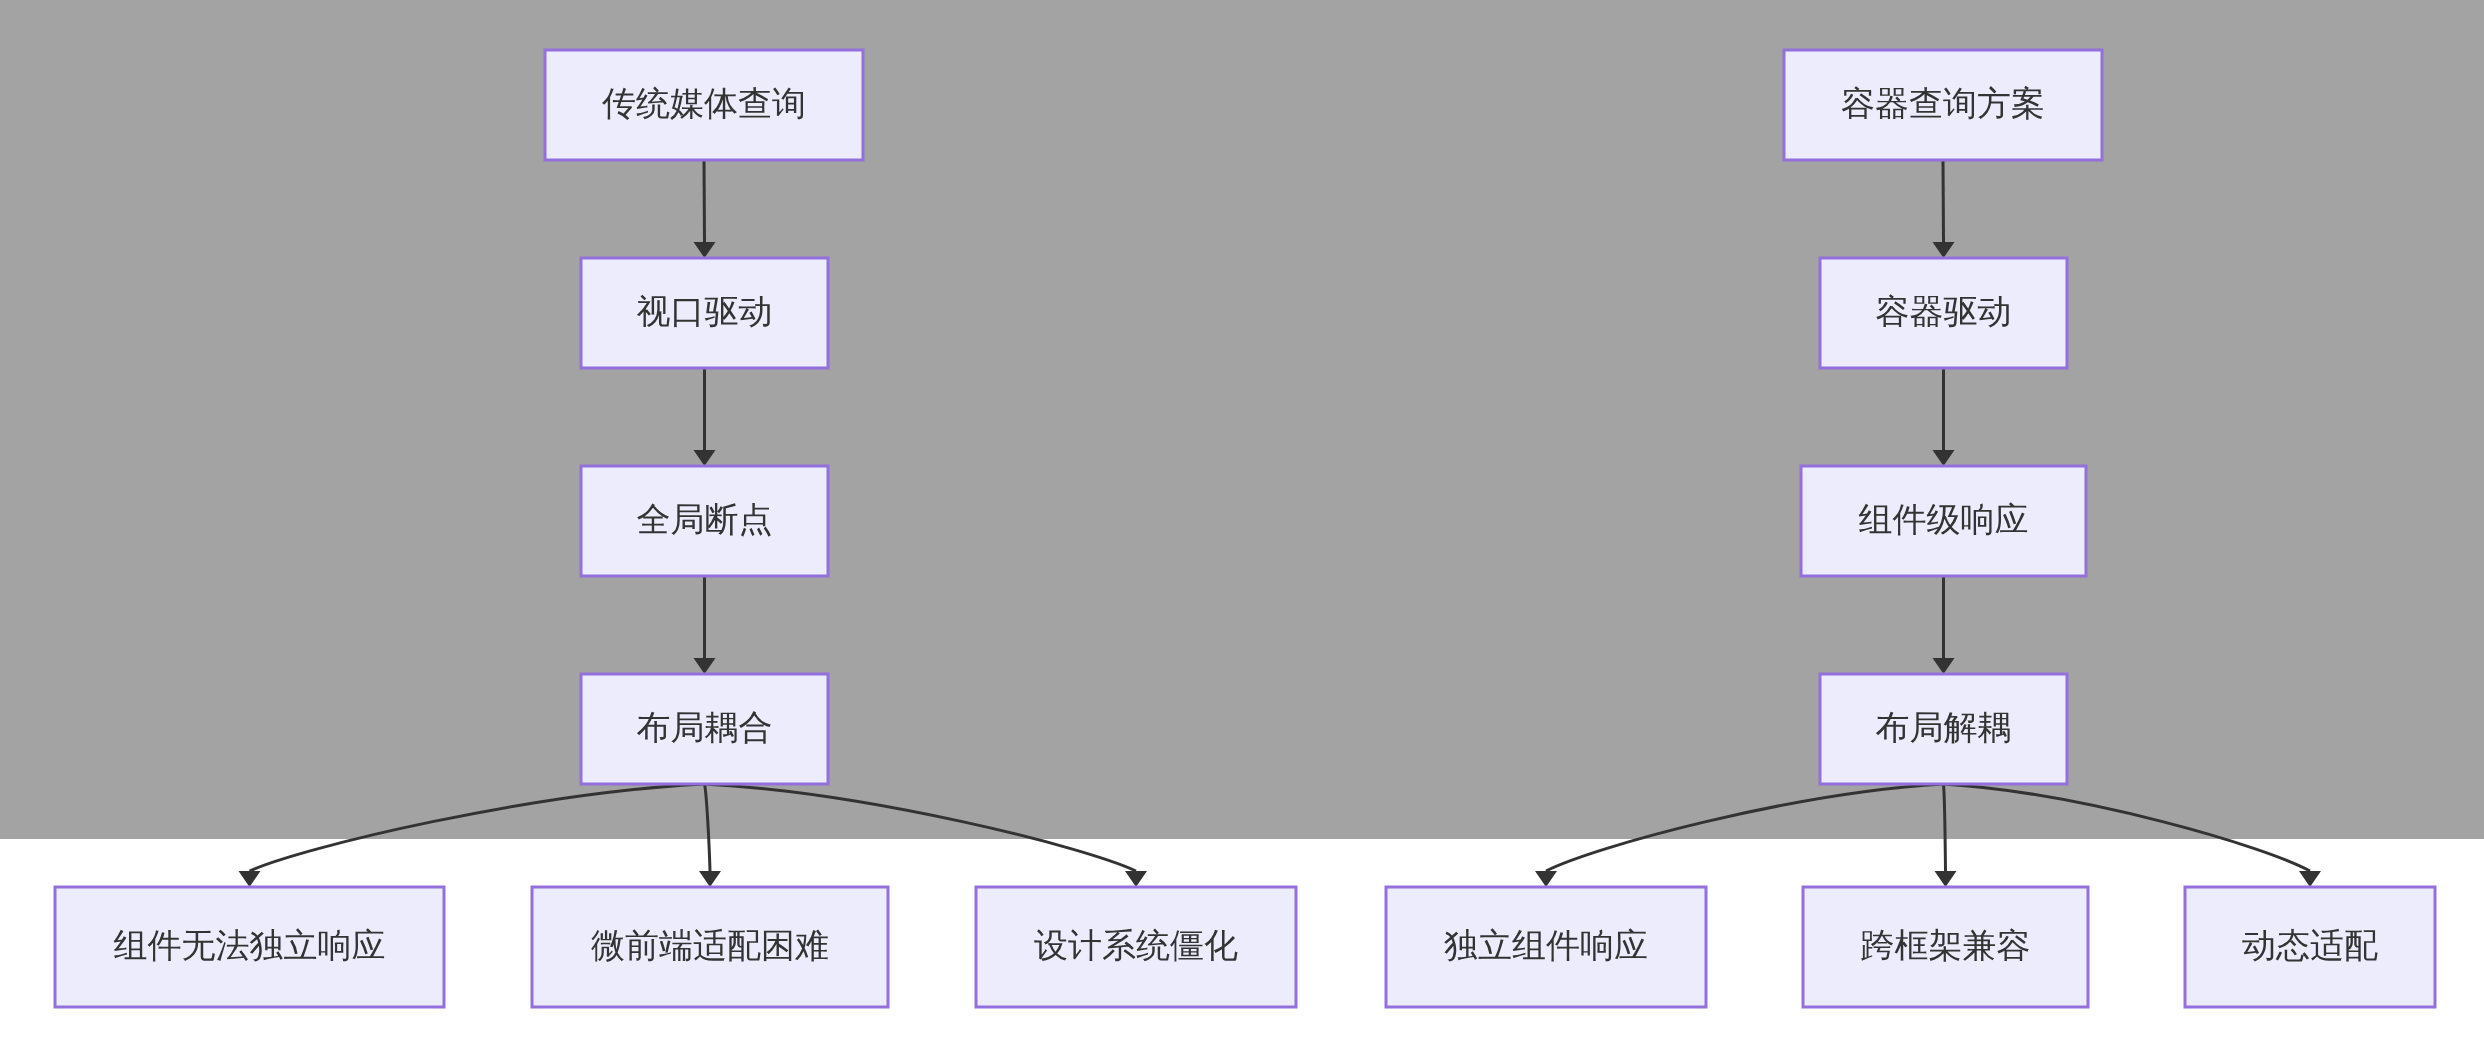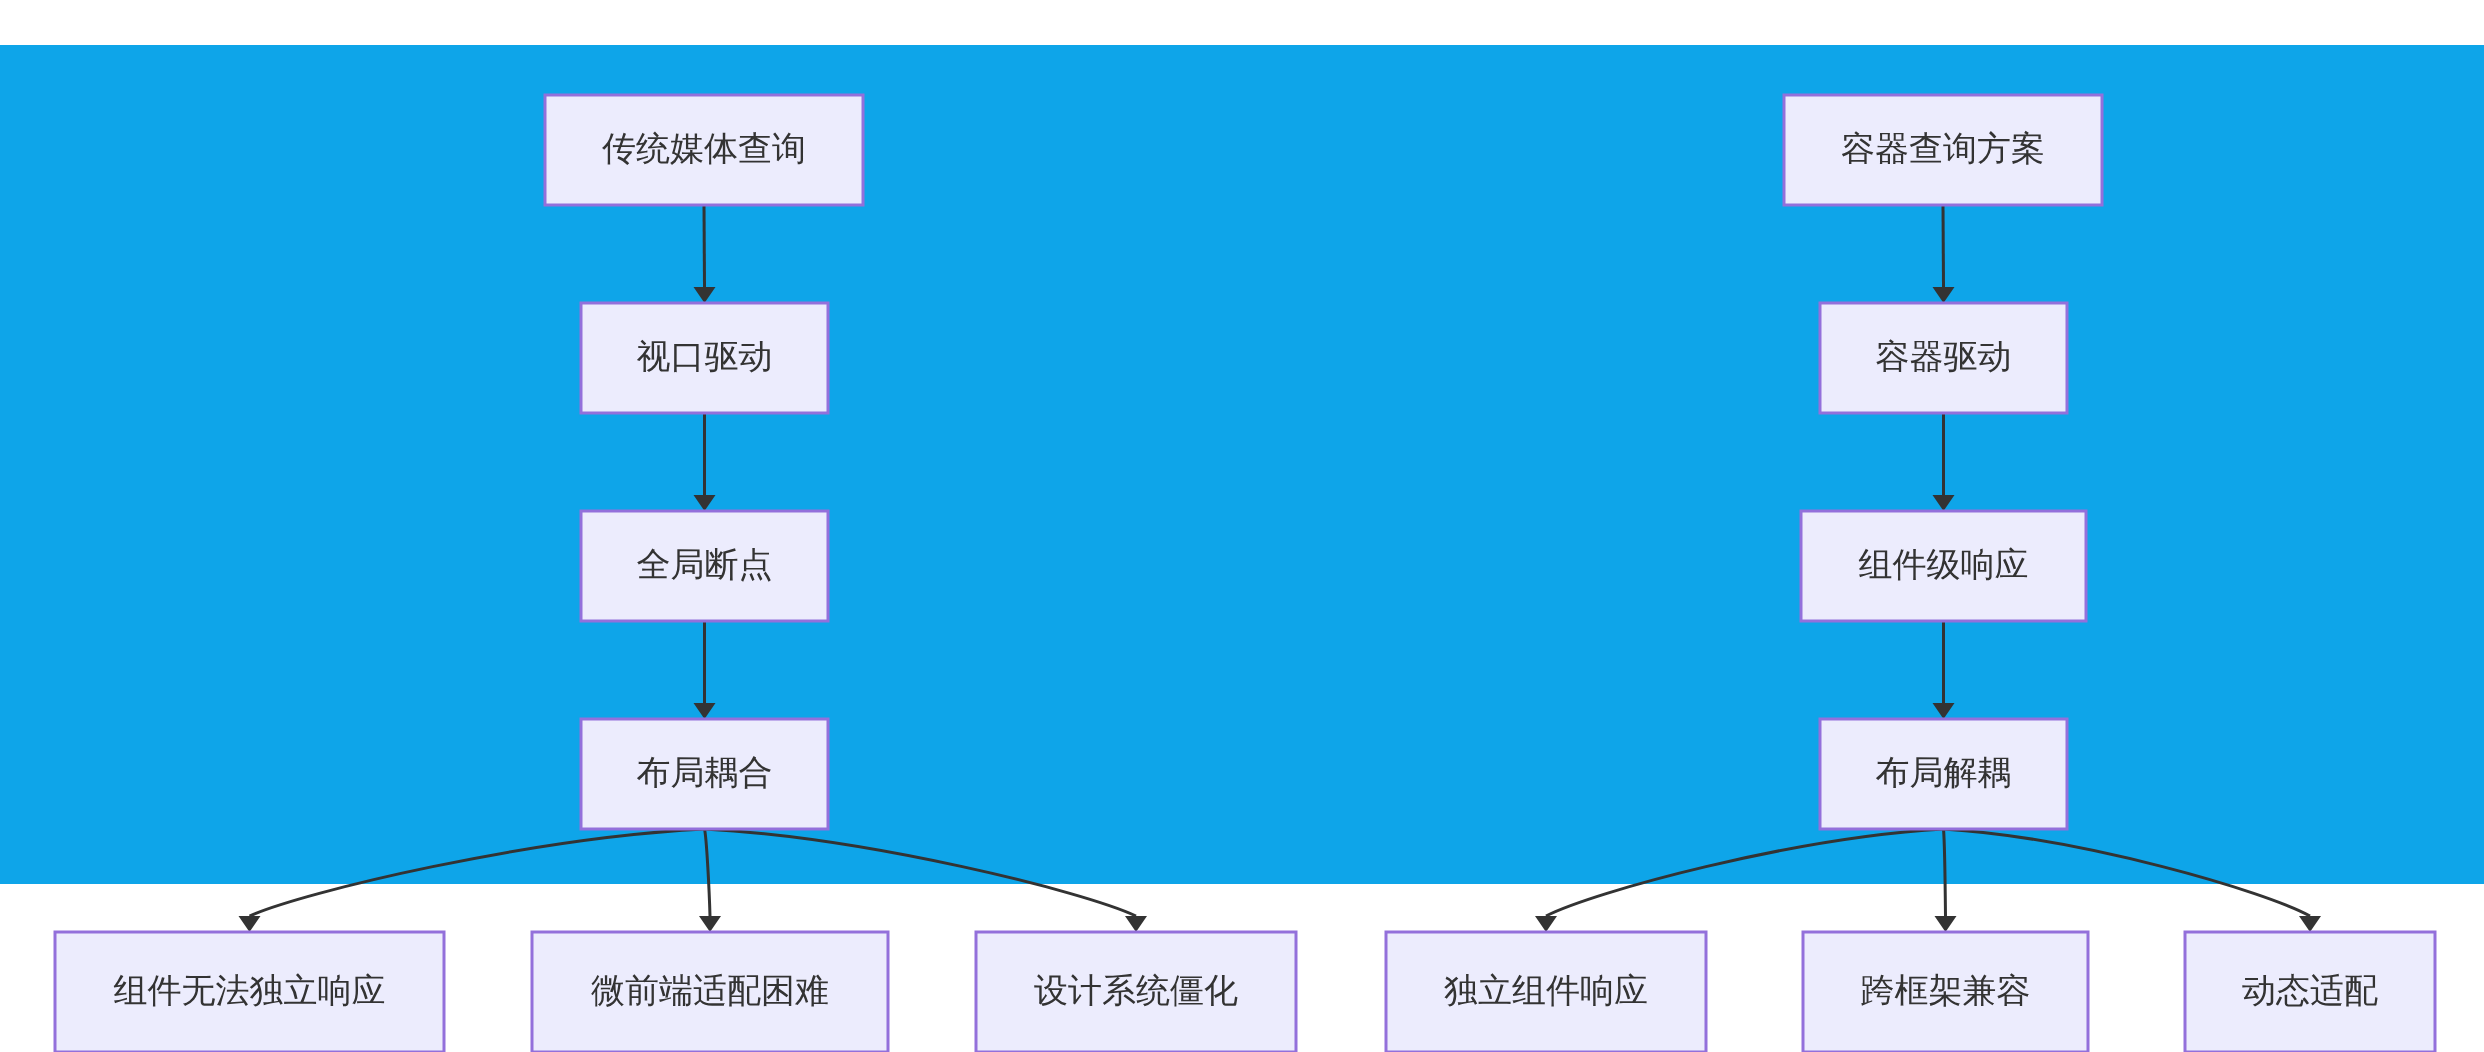--- a/index.html
+++ b/index.html
@@ -10,22 +10,21 @@
   body {
     width: 2484px;
     height: 1052px;
     overflow: hidden;
     font-family: "Liberation Sans", "DejaVu Sans", sans-serif;
   }
   #diagram-root {
     position: relative;
     width: 2484px;
     height: 839px;
-    background: #0ea5e9;
-    margin-top: 45px;
+    background: #a3a3a3;
   }
   svg.flow {
     position: absolute;
     top: 0;
     left: 0;
     width: 2484px;
     height: 1052px;
     display: block;
   }
   .node-rect {

